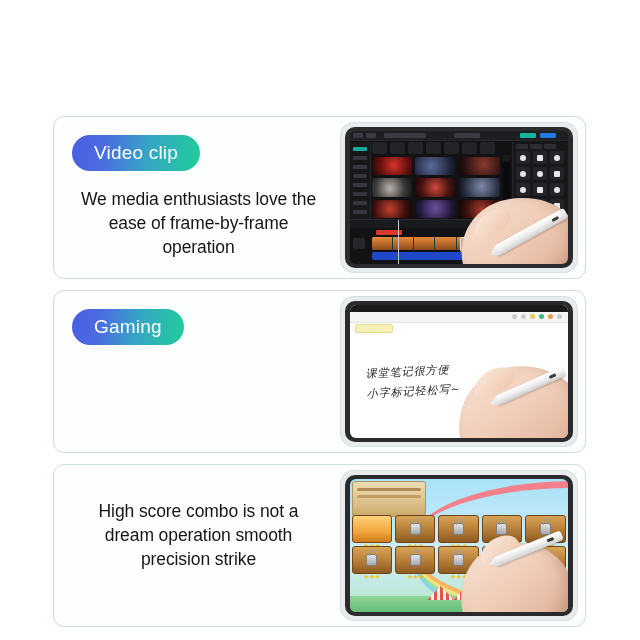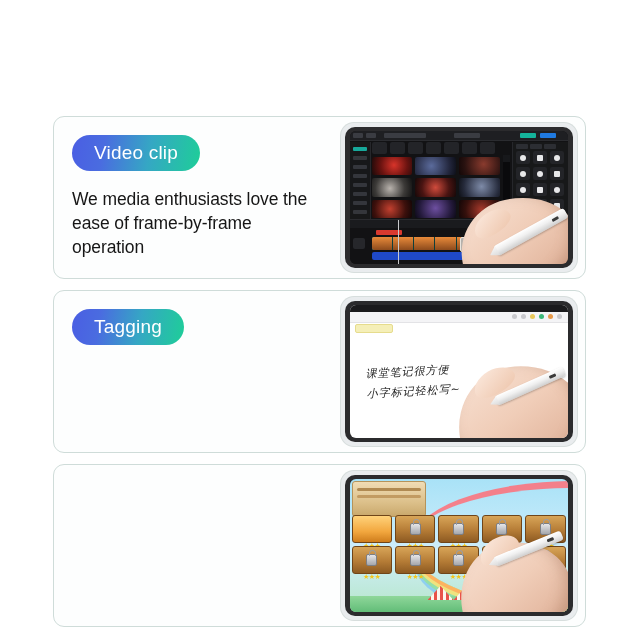--- a/index.html
+++ b/index.html
@@ -73,20 +73,21 @@
     line-height: 1;
     letter-spacing: 0.2px;
     white-space: nowrap;
   }
   .card-text {
     margin-top: 16px;
     font-size: 17.5px;
     line-height: 1.38;
     color: #161616;
     letter-spacing: -0.1px;
+    text-align: center;
   }
   .card-right {
     flex: 1 1 auto;
     position: relative;
     display: flex;
     align-items: center;
     justify-content: center;
     padding: 6px 7px 6px 0;
     box-sizing: border-box;
   }
@@ -462,21 +463,21 @@
                 <i></i>
               </div>
             </div>
           </div>
         </div>
       </div>
     </div>
 
     <div class="card">
       <div class="card-left">
-        <div class="pill">Tagging</div>
+        <div class="pill">Gaming</div>
       </div>
       <div class="card-right">
         <div class="tablet">
           <div class="tablet-inner">
             <div class="screen">
 
               <div class="notes">
                 <div class="nt-status"></div>
                 <div class="nt-bar"></div>
                 <div class="nt-tag"></div>
@@ -498,20 +499,21 @@
                 <i></i>
               </div>
             </div>
           </div>
         </div>
       </div>
     </div>
 
     <div class="card">
       <div class="card-left">
+        <div class="card-text">High score combo is not a dream operation smooth precision strike</div>
       </div>
       <div class="card-right">
         <div class="tablet">
           <div class="tablet-inner">
             <div class="screen">
 
               <div class="game">
                 <div class="rainbow"></div>
                 <div class="scroll-banner"></div>
                 <div class="level-grid">

